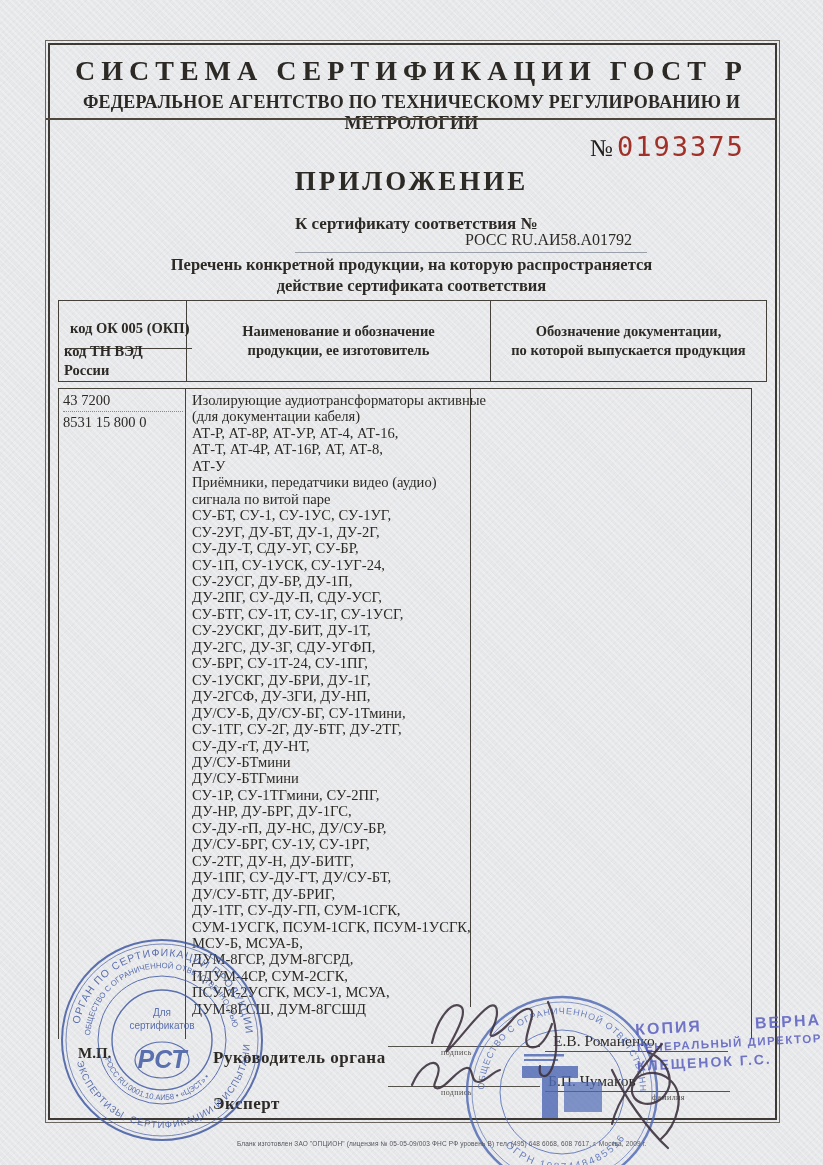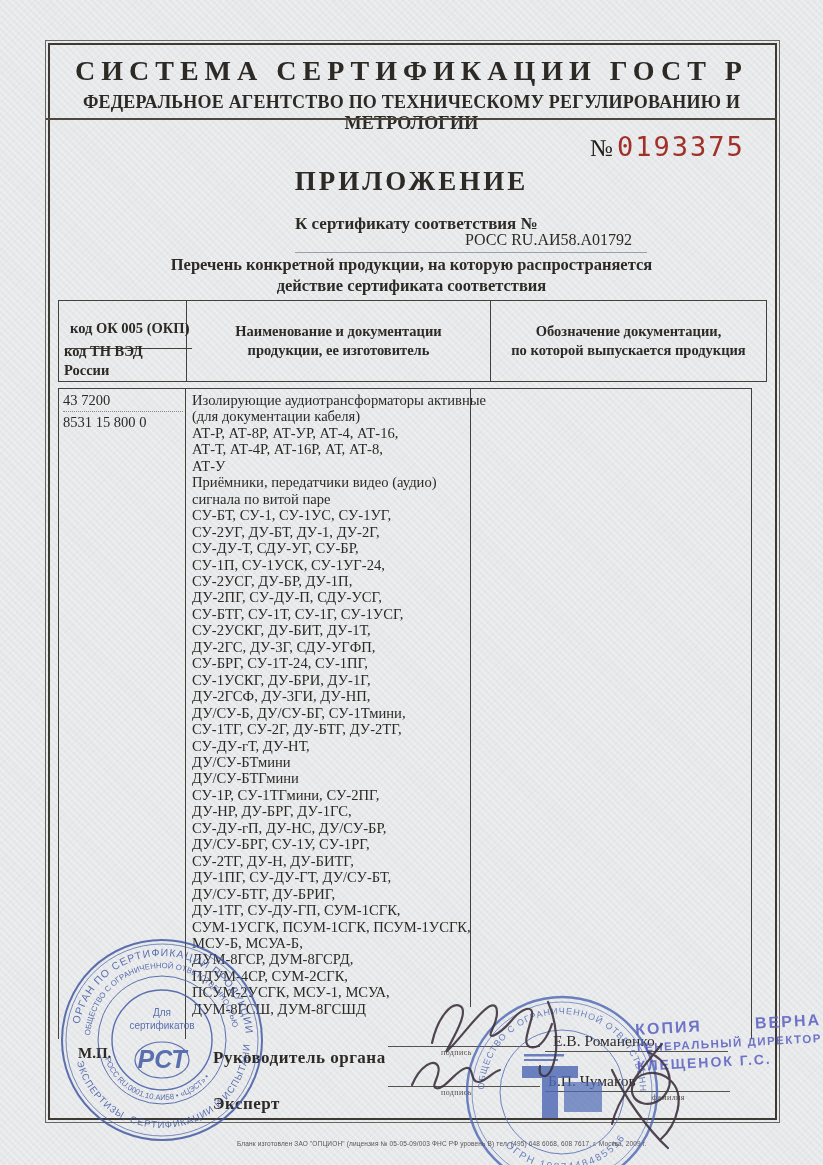--- a/index.html
+++ b/index.html
@@ -100,21 +100,21 @@
   <div class="abs sub1">Перечень конкретной продукции,  на которую распространяется</div>
   <div class="abs sub2">действие сертификата соответствия</div>
 
   <div class="abs htable">
     <div class="c1">
       <div class="c1a">код ОК 005 (ОКП)</div>
       <div class="c1b">код ТН ВЭД России</div>
     </div>
     <div class="c2">
       <div class="hcell">
-        <div>Наименование и документации</div>
+        <div>Наименование и обозначение</div>
         <div>продукции, ее изготовитель</div>
       </div>
     </div>
     <div class="c3">
       <div class="hcell">
         <div>Обозначение документации,</div>
         <div>по которой выпускается продукция</div>
       </div>
     </div>
   </div>

